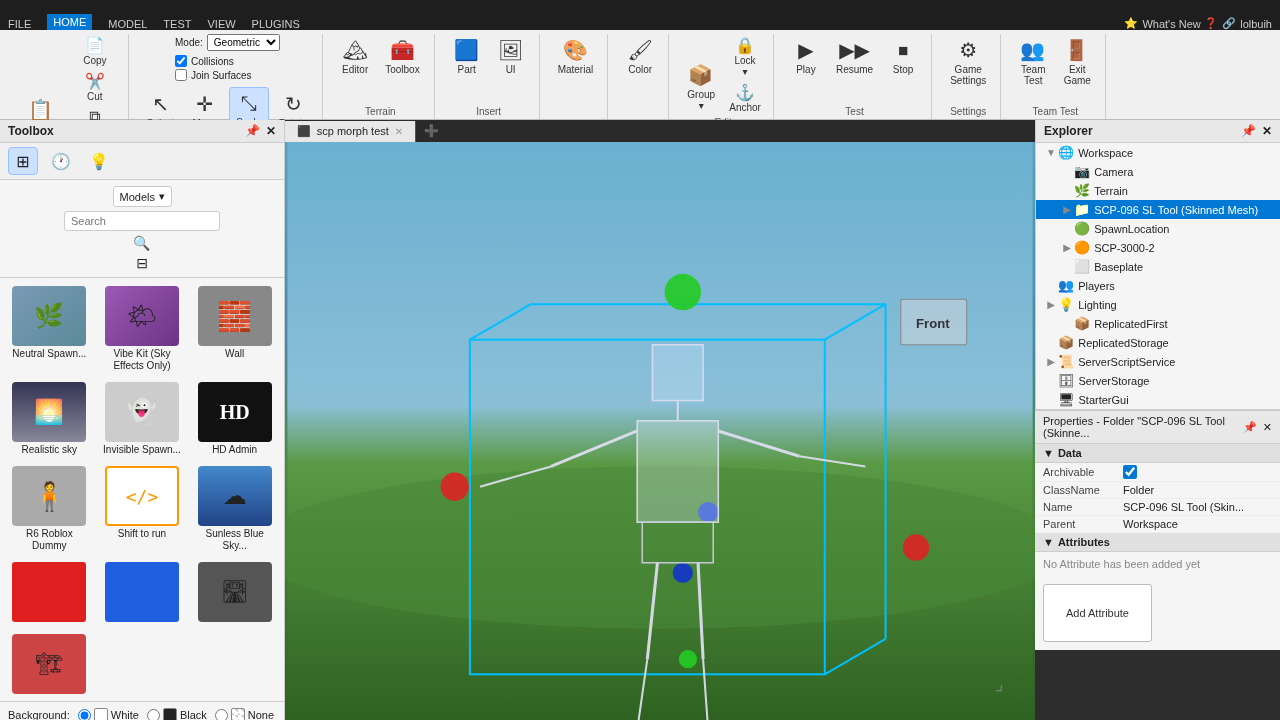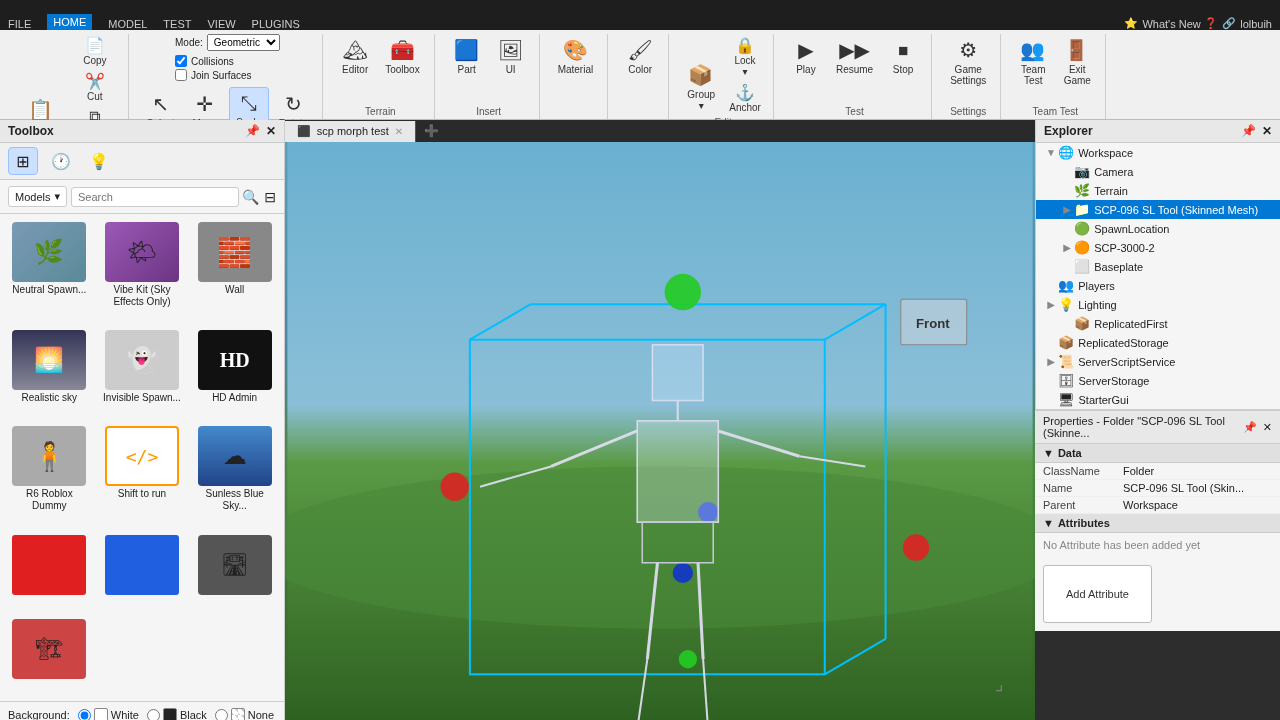--- a/index.html
+++ b/index.html
@@ -71,20 +71,21 @@
       padding: 4px 8px; gap: 8px;
     }
     .toolbox-tab {
       width: 30px; height: 28px; display: flex; align-items: center; justify-content: center;
       border-radius: 4px; cursor: pointer; font-size: 16px;
     }
     .toolbox-tab.active { background: #cce0ff; border: 1px solid #99c0ff; }
     #toolbox-search {
       display: flex; align-items: center; padding: 6px 8px; gap: 4px;
       border-bottom: 1px solid #ccc;
+      flex-direction: column;
     }
     #toolbox-search-type {
       background: #fff; border: 1px solid #ccc; border-radius: 3px;
       padding: 3px 6px; font-size: 11px; display: flex; align-items: center; gap: 4px;
       cursor: pointer;
     }
     #toolbox-search-input {
       flex: 1; border: 1px solid #ccc; border-radius: 3px; padding: 3px 6px; font-size: 11px;
     }
     #toolbox-grid {
@@ -688,20 +689,24 @@
           <span>✕</span>
         </div>
       </div>
       
       <div class="prop-section-header">
         <span>▼</span>
         <span>Data</span>
       </div>
       <div>
         <div class="prop-row">
+          <span class="prop-key">Archivable</span>
+          <input type="checkbox" class="prop-checkbox" checked="" style="">
+        </div>
+        <div class="prop-row">
           <span class="prop-key">ClassName</span>
           <span class="prop-val">Folder</span>
         </div>
         <div class="prop-row">
           <span class="prop-key">Name</span>
           <span class="prop-val" style="cursor:text;">SCP-096 SL Tool (Skin...</span>
         </div>
         <div class="prop-row">
           <span class="prop-key">Parent</span>
           <span class="prop-val">Workspace</span>

